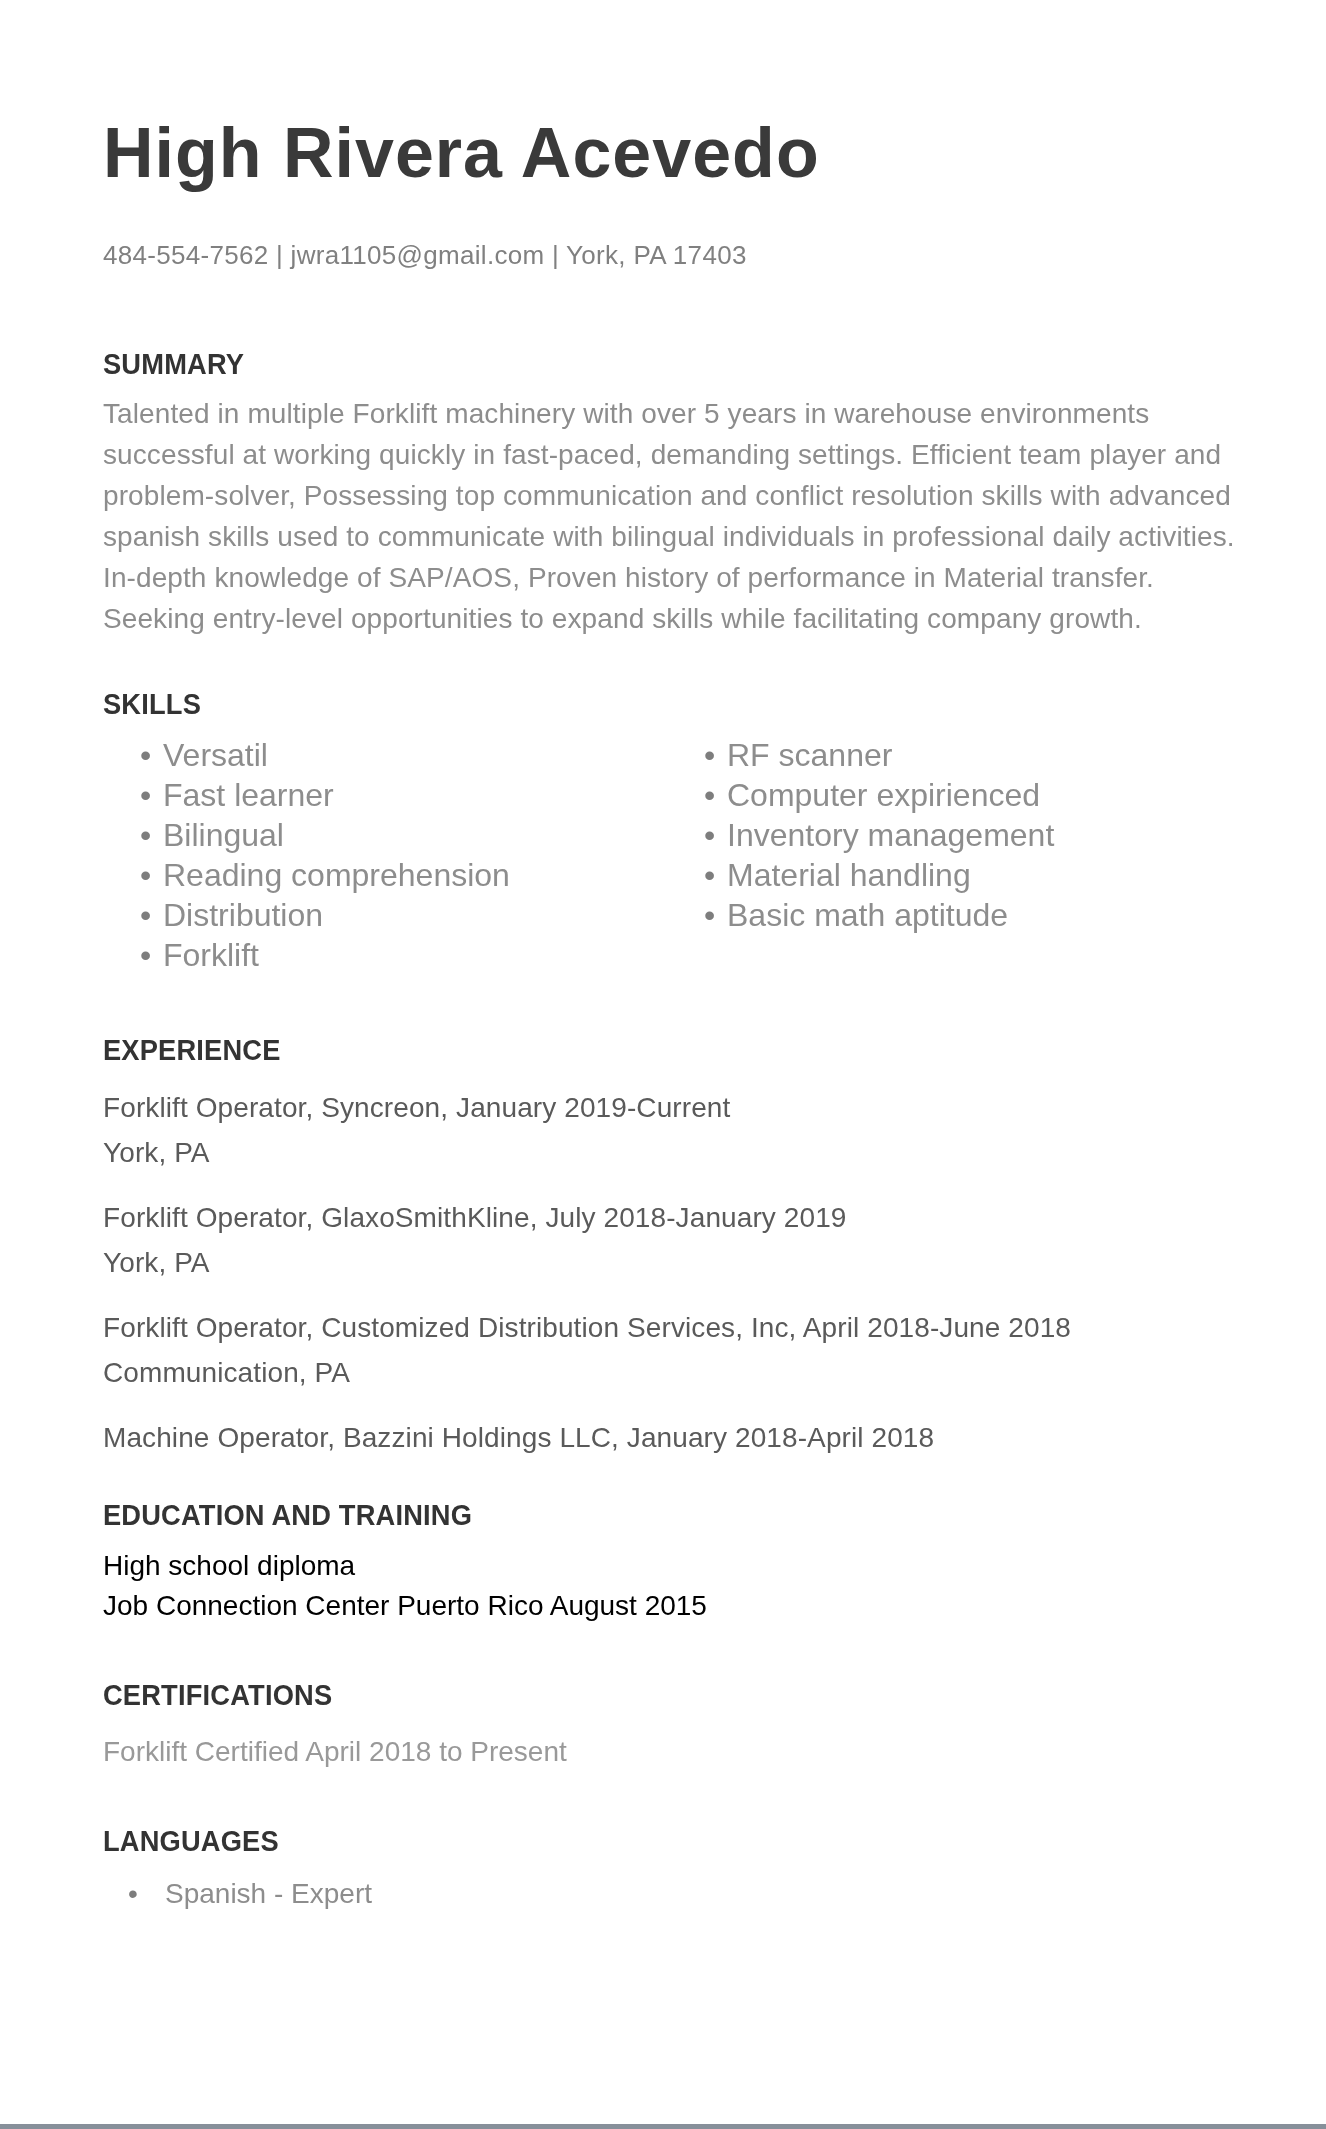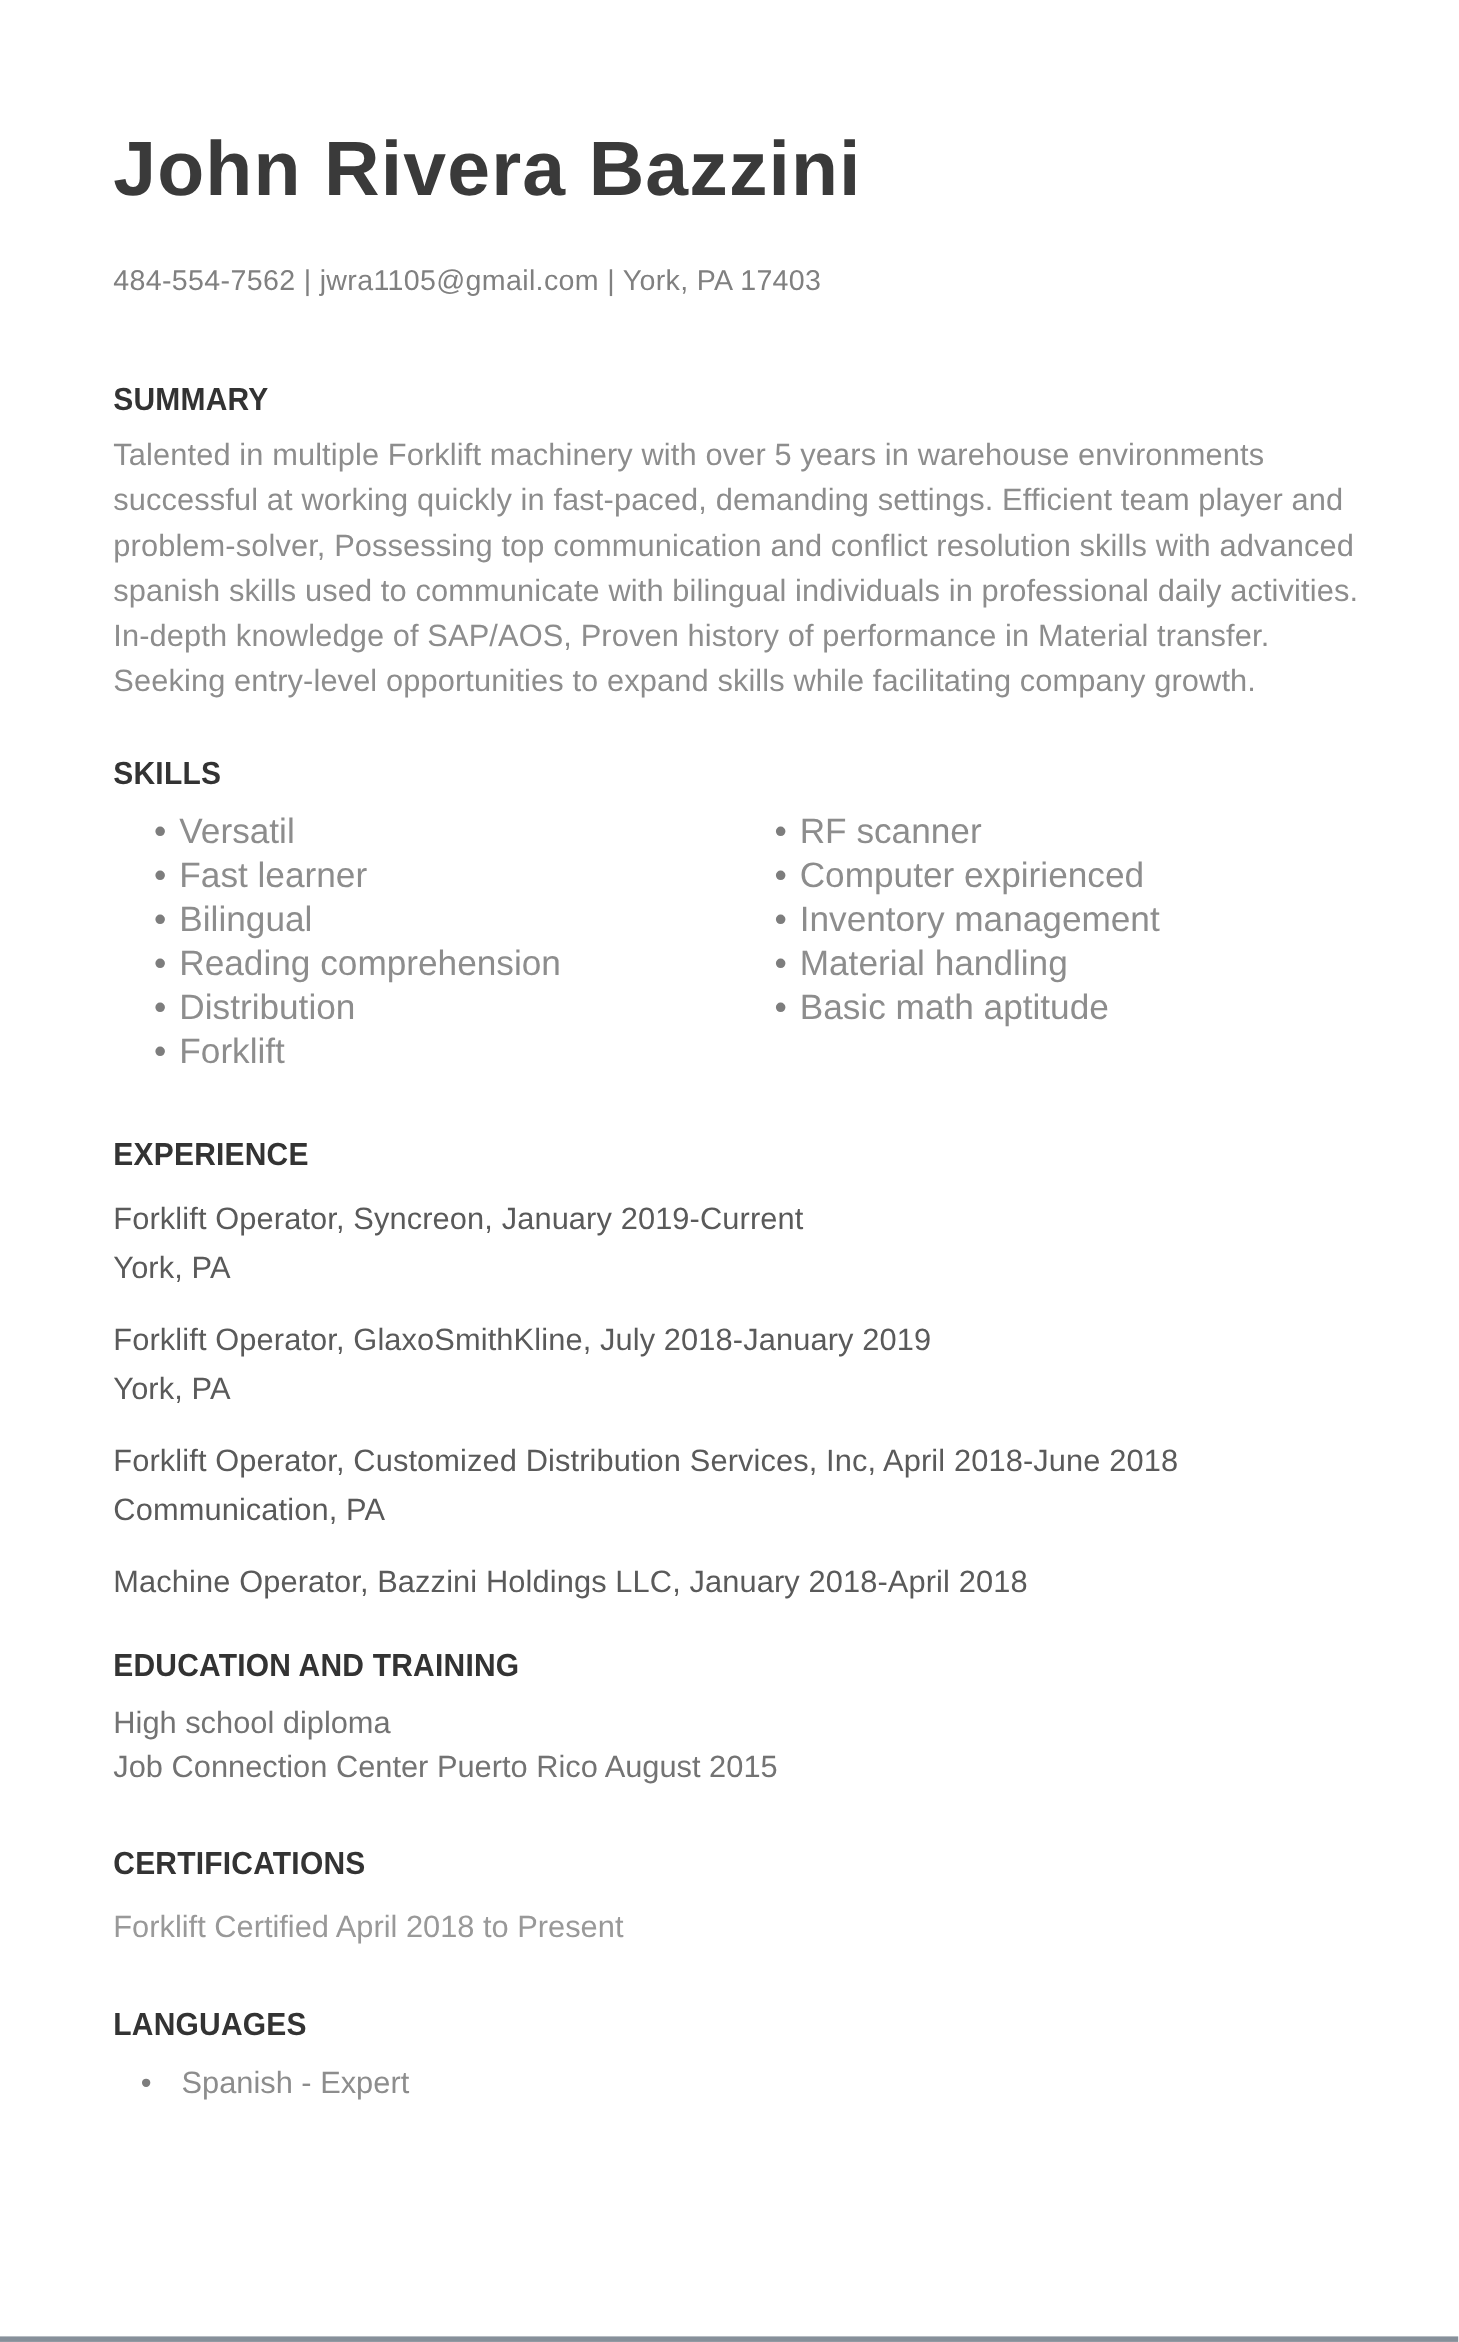--- a/index.html
+++ b/index.html
@@ -74,21 +74,21 @@
     font-size: 28px;
     line-height: 45px;
     color: #5a5a5a;
     letter-spacing: 0.1px;
   }
 
   .sec-education { margin-top: 38px; }
   .edu-line {
     font-size: 28px;
     line-height: 40px;
-    color: #737373;
+    color: #000000;
   }
   .edu-lines { margin-top: 14px; }
 
   .sec-certifications { margin-top: 52px; }
   .cert-line {
     margin-top: 20px;
     font-size: 28px;
     line-height: 40px;
     color: #999999;
   }
@@ -117,21 +117,21 @@
     height: 5px;
     background: #87909a;
   }
 </style>
 </head>
 <body>
 
 <div class="page">
   <div class="content">
 
-    <div class="name">John Rivera Bazzini</div>
+    <div class="name">High Rivera Acevedo</div>
     <div class="contact">484-554-7562 | jwra1105@gmail.com | York, PA 17403</div>
 
     <div class="sec-summary">
       <div class="section-heading">SUMMARY</div>
       <div class="summary-text">Talented in multiple Forklift machinery with over 5 years in warehouse environments successful at working quickly in fast-paced, demanding settings. Efficient team player and problem-solver, Possessing top communication and conflict resolution skills with advanced spanish skills used to communicate with bilingual individuals in professional daily activities. In-depth knowledge of SAP/AOS, Proven history of performance in Material transfer. Seeking entry-level opportunities to expand skills while facilitating company growth.</div>
     </div>
 
     <div class="sec-skills">
       <div class="section-heading">SKILLS</div>
       <div class="skills-cols">

